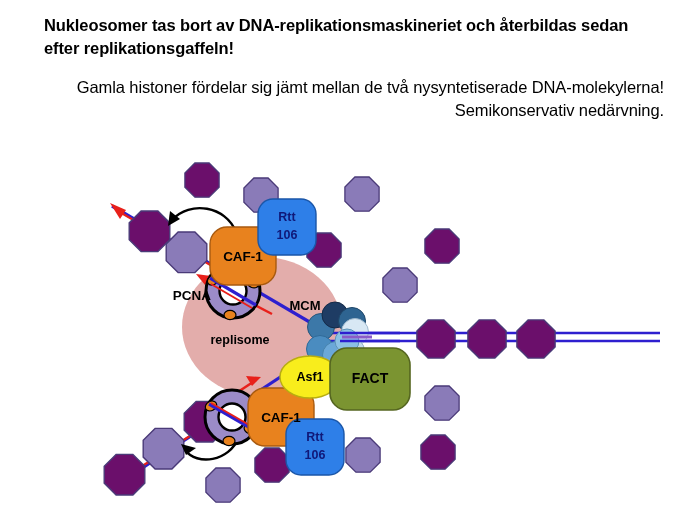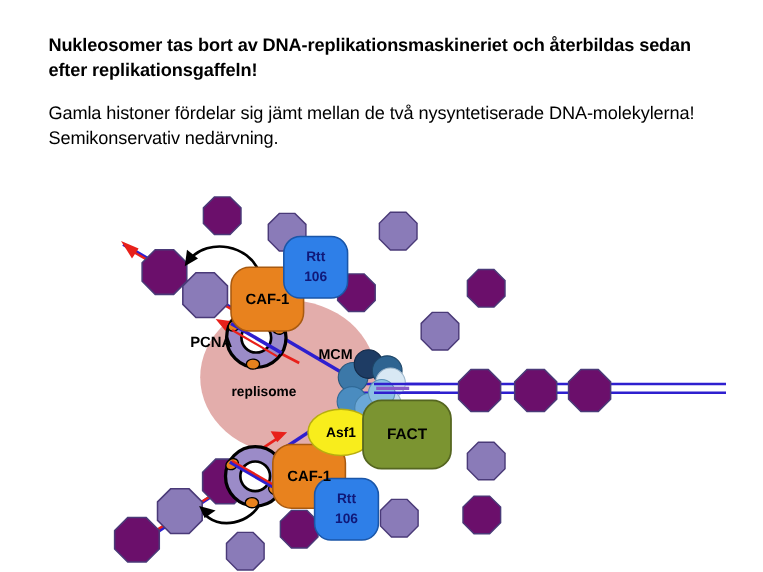--- a/index.html
+++ b/index.html
@@ -10,21 +10,21 @@
   body {
     width: 694px;
     height: 520px;
     position: relative;
     overflow: hidden;
     font-family: "Liberation Sans", sans-serif;
     color: #000000;
   }
   #slide {
     position: absolute;
-    left: 0; top: 16px;
+    left: 0; top: 0;
     width: 694px;
     height: 404px;
     background: #ffffff;
   }
   .text-block {
     position: absolute;
     left: 44px;
     width: 620px;
   }
   .heading {
@@ -33,20 +33,21 @@
     font-weight: bold;
     line-height: 1.38;
     letter-spacing: -0.1px;
   }
   .subheading {
     top: 76px;
     font-size: 16.5px;
     font-weight: normal;
     line-height: 1.42;
     letter-spacing: -0.1px;
+    text-align: right;
   }
   #figure {
     position: absolute;
     left: 0;
     top: 148px;
     width: 694px;
     height: 372px;
   }
   #figure svg {
     display: block;

